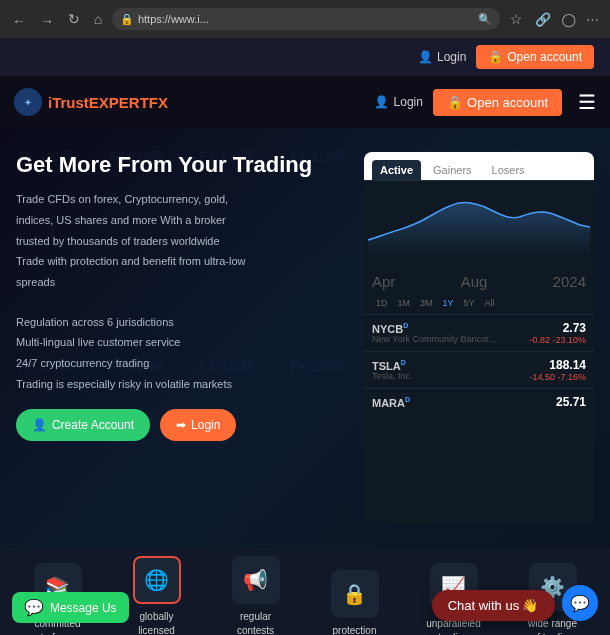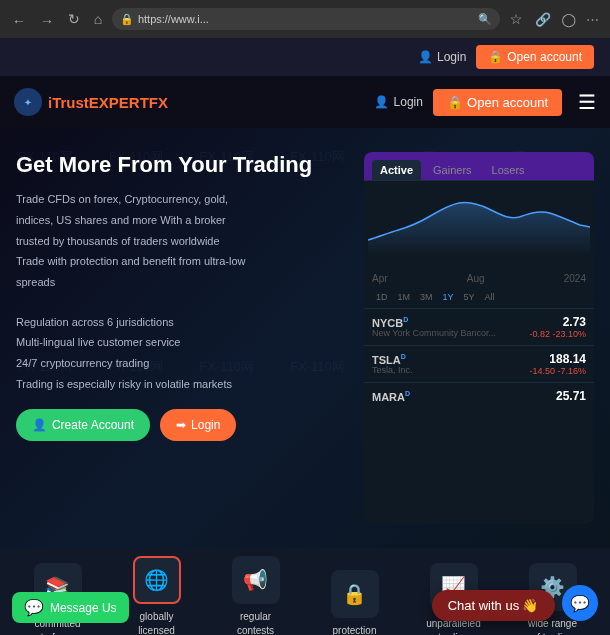--- a/index.html
+++ b/index.html
@@ -233,21 +233,21 @@
     .chart-widget {
       width: 230px;
       background: #0f1923;
       border-radius: 8px;
       overflow: hidden;
       z-index: 2;
       flex-shrink: 0;
     }
     .chart-tabs {
       display: flex;
-      background: #4c1d95;
+      background: #ffffff;
       padding: 8px 8px 0;
       gap: 4px;
       border-bottom: 1px solid #1e2e3e;
     }
     .chart-tab {
       color: #888;
       font-size: 11px;
       padding: 4px 8px;
       cursor: pointer;
       border-radius: 4px 4px 0 0;
@@ -261,21 +261,21 @@
       height: 90px;
       background: #0f1923;
       position: relative;
       overflow: hidden;
       padding: 4px;
     }
     .chart-labels {
       display: flex;
       justify-content: space-between;
       padding: 2px 8px;
-      font-size: 10px;
+      font-size: 15px;
       color: #555;
     }
     .chart-time-btns {
       display: flex;
       gap: 2px;
       padding: 4px 8px;
     }
     .chart-time-btn {
       color: #666;
       font-size: 9px;

